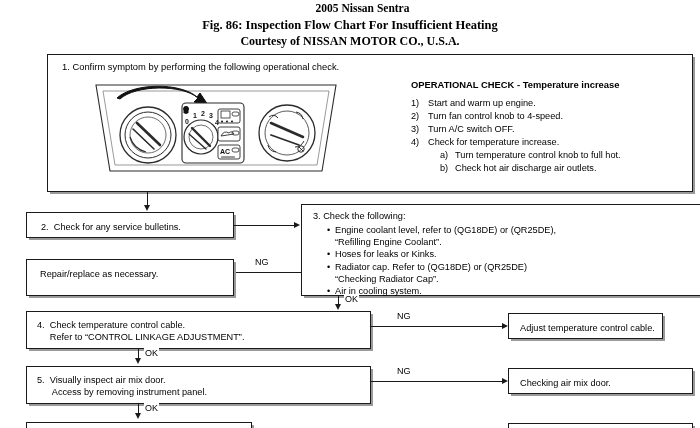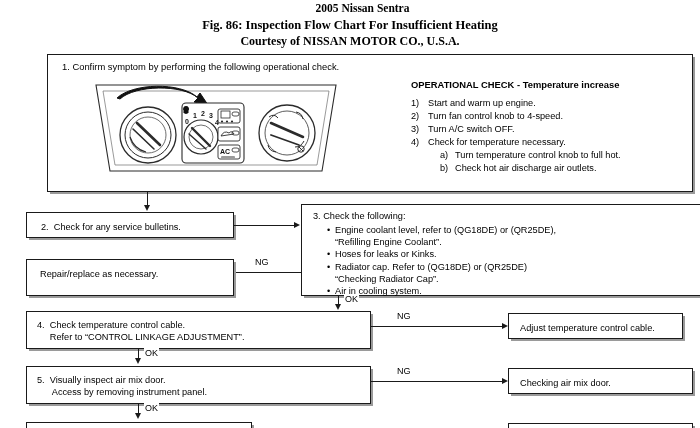--- a/index.html
+++ b/index.html
@@ -106,21 +106,21 @@
   #box-4 .box-text { position: absolute; left: 10px; top: 7px; }
 
   
   #box-5 { left: 8px; top: 312px; width: 345px; height: 38px; }
   #box-5 .box-text { position: absolute; left: 10px; top: 7px; }
 
   
   #box-6 { left: 8px; top: 368px; width: 226px; height: 30px; }
 
   
-  #box-adjust  { left: 490px; top: 259px; width: 175px; height: 26px; }
+  #box-adjust  { left: 490px; top: 259px; width: 155px; height: 26px; }
   #box-adjust .box-text { position: absolute; left: 11px; top: 8px; }
   #box-replace { left: 490px; top: 314px; width: 185px; height: 26px; }
   #box-replace .box-text { position: absolute; left: 11px; top: 8px; }
   #box-r3 { left: 490px; top: 369px; width: 185px; height: 30px; }
 
   
   .hline { position: absolute; height: 0; border-top: 1.2px solid #1a1a1a; }
   .vline { position: absolute; width: 0; border-left: 1.2px solid #1a1a1a; }
   .arrow-d, .arrow-r, .arrow-l {
     position: absolute; width: 0; height: 0;
@@ -226,21 +226,21 @@
       <div class="op-item">
         <span class="op-num">2)</span>
         <span>Turn fan control knob to 4-speed.</span>
       </div>
       <div class="op-item">
         <span class="op-num">3)</span>
         <span>Turn A/C switch OFF.</span>
       </div>
       <div class="op-item">
         <span class="op-num">4)</span>
-        <span>Check for temperature necessary.</span>
+        <span>Check for temperature increase.</span>
       </div>
 
       <div class="op-item op-sub">
         <span class="op-num">a)</span>
         <span>Turn temperature control knob to full hot.</span>
       </div>
       <div class="op-item op-sub">
         <span class="op-num">b)</span>
         <span>Check hot air discharge air outlets.</span>
       </div>

